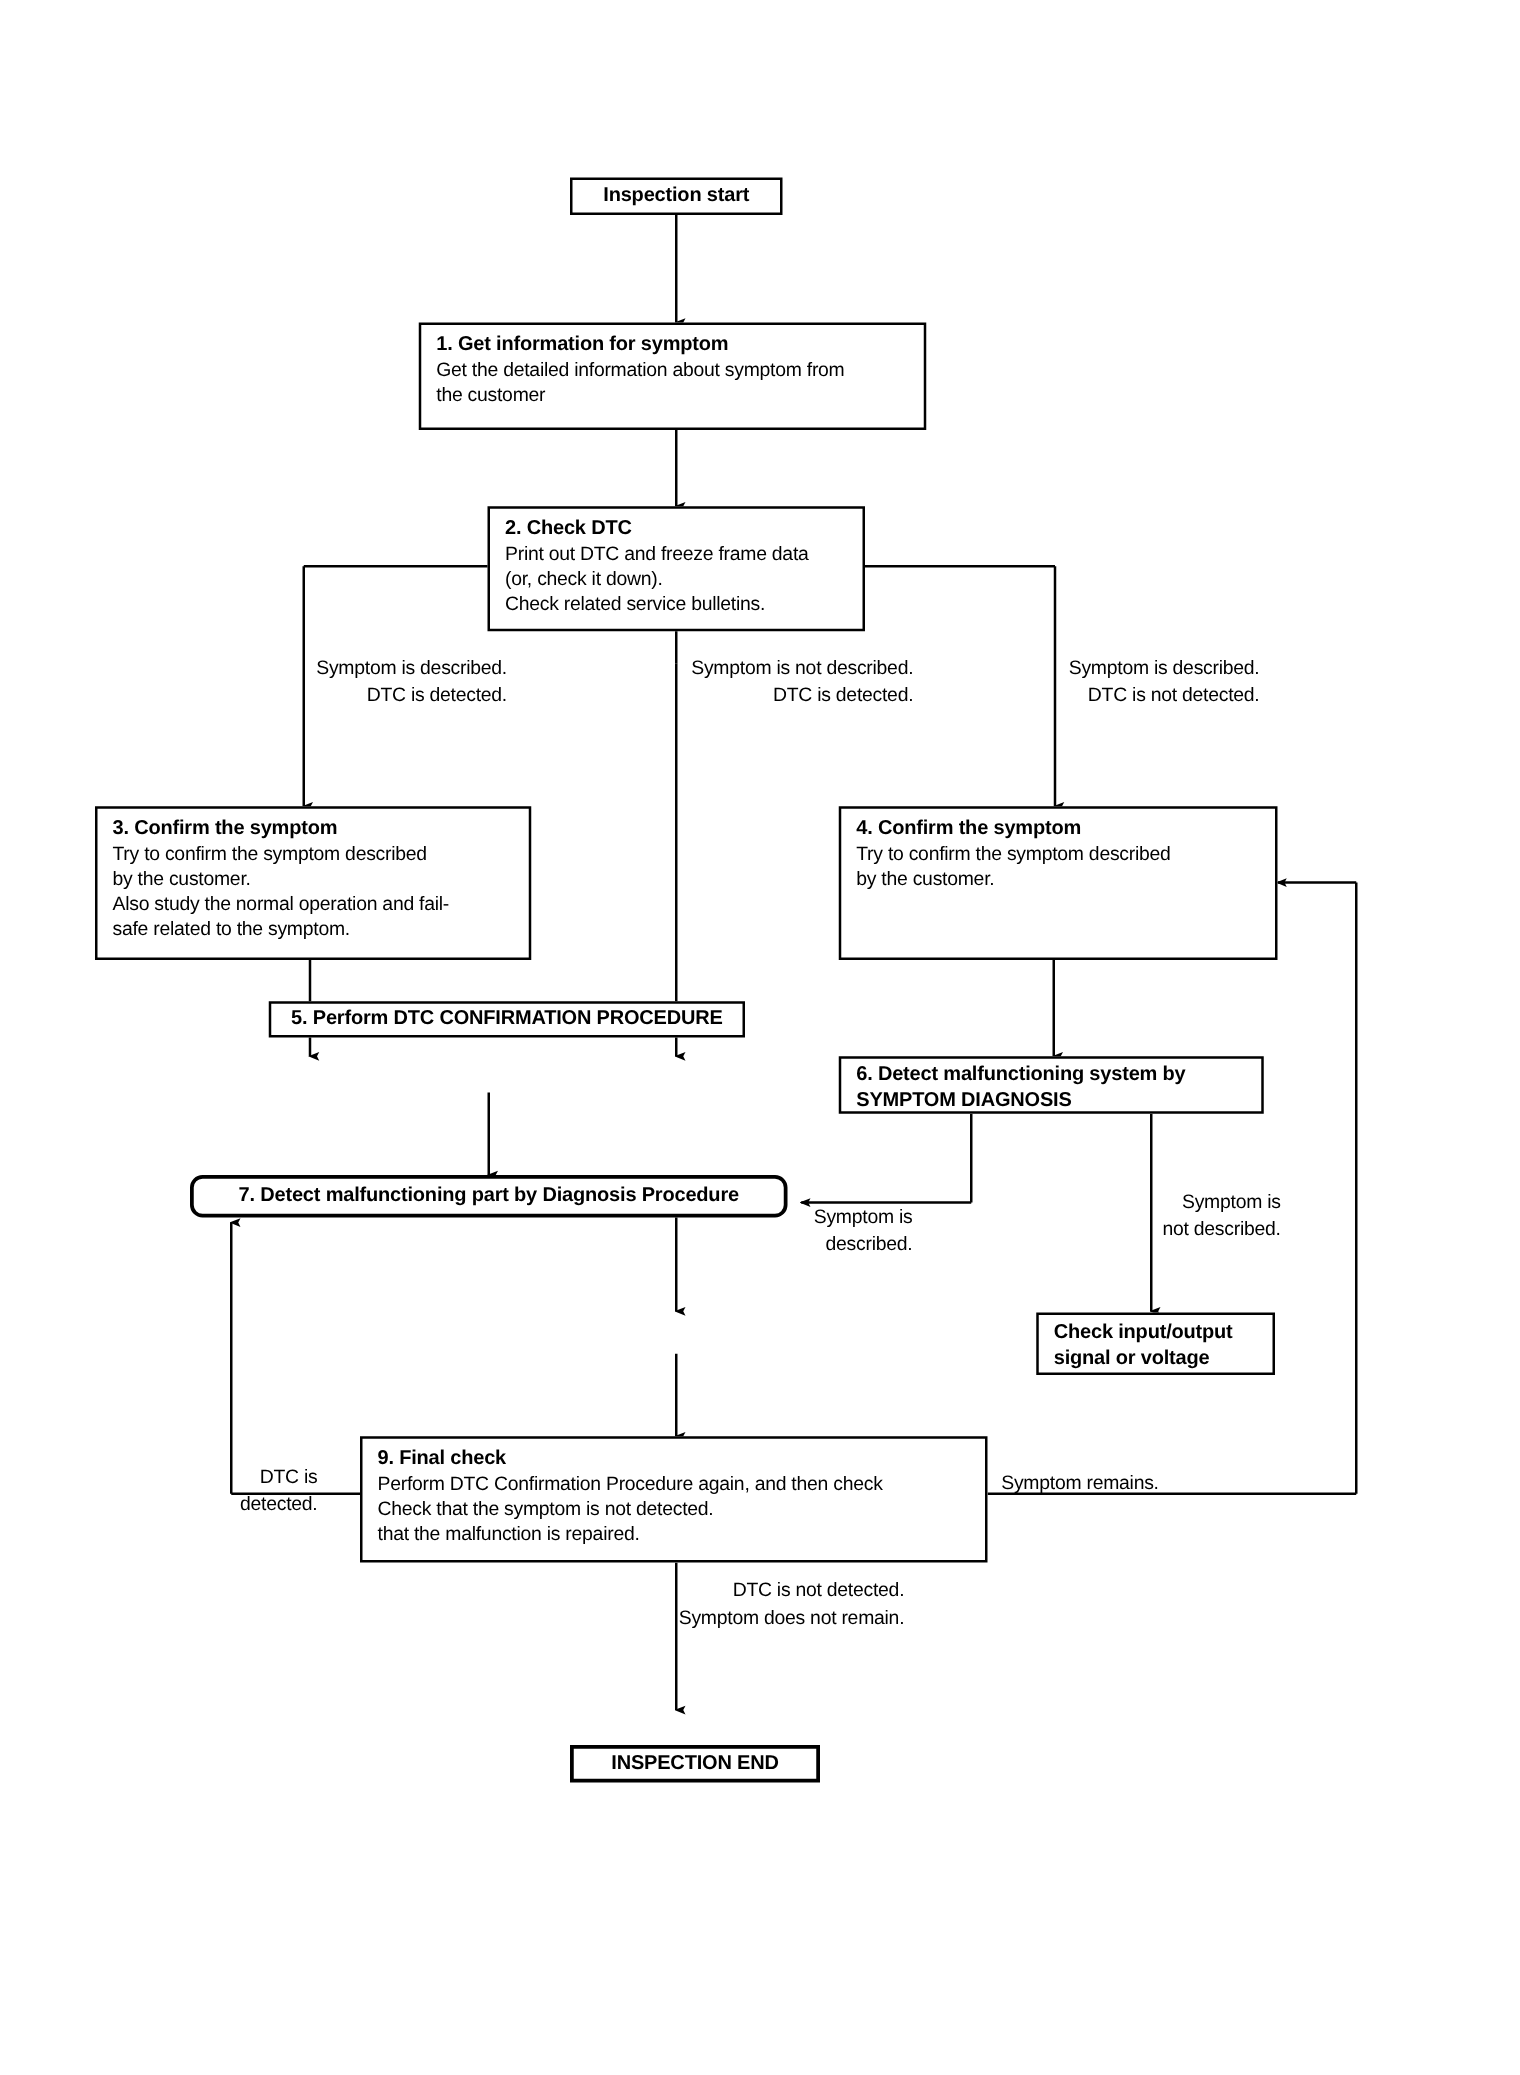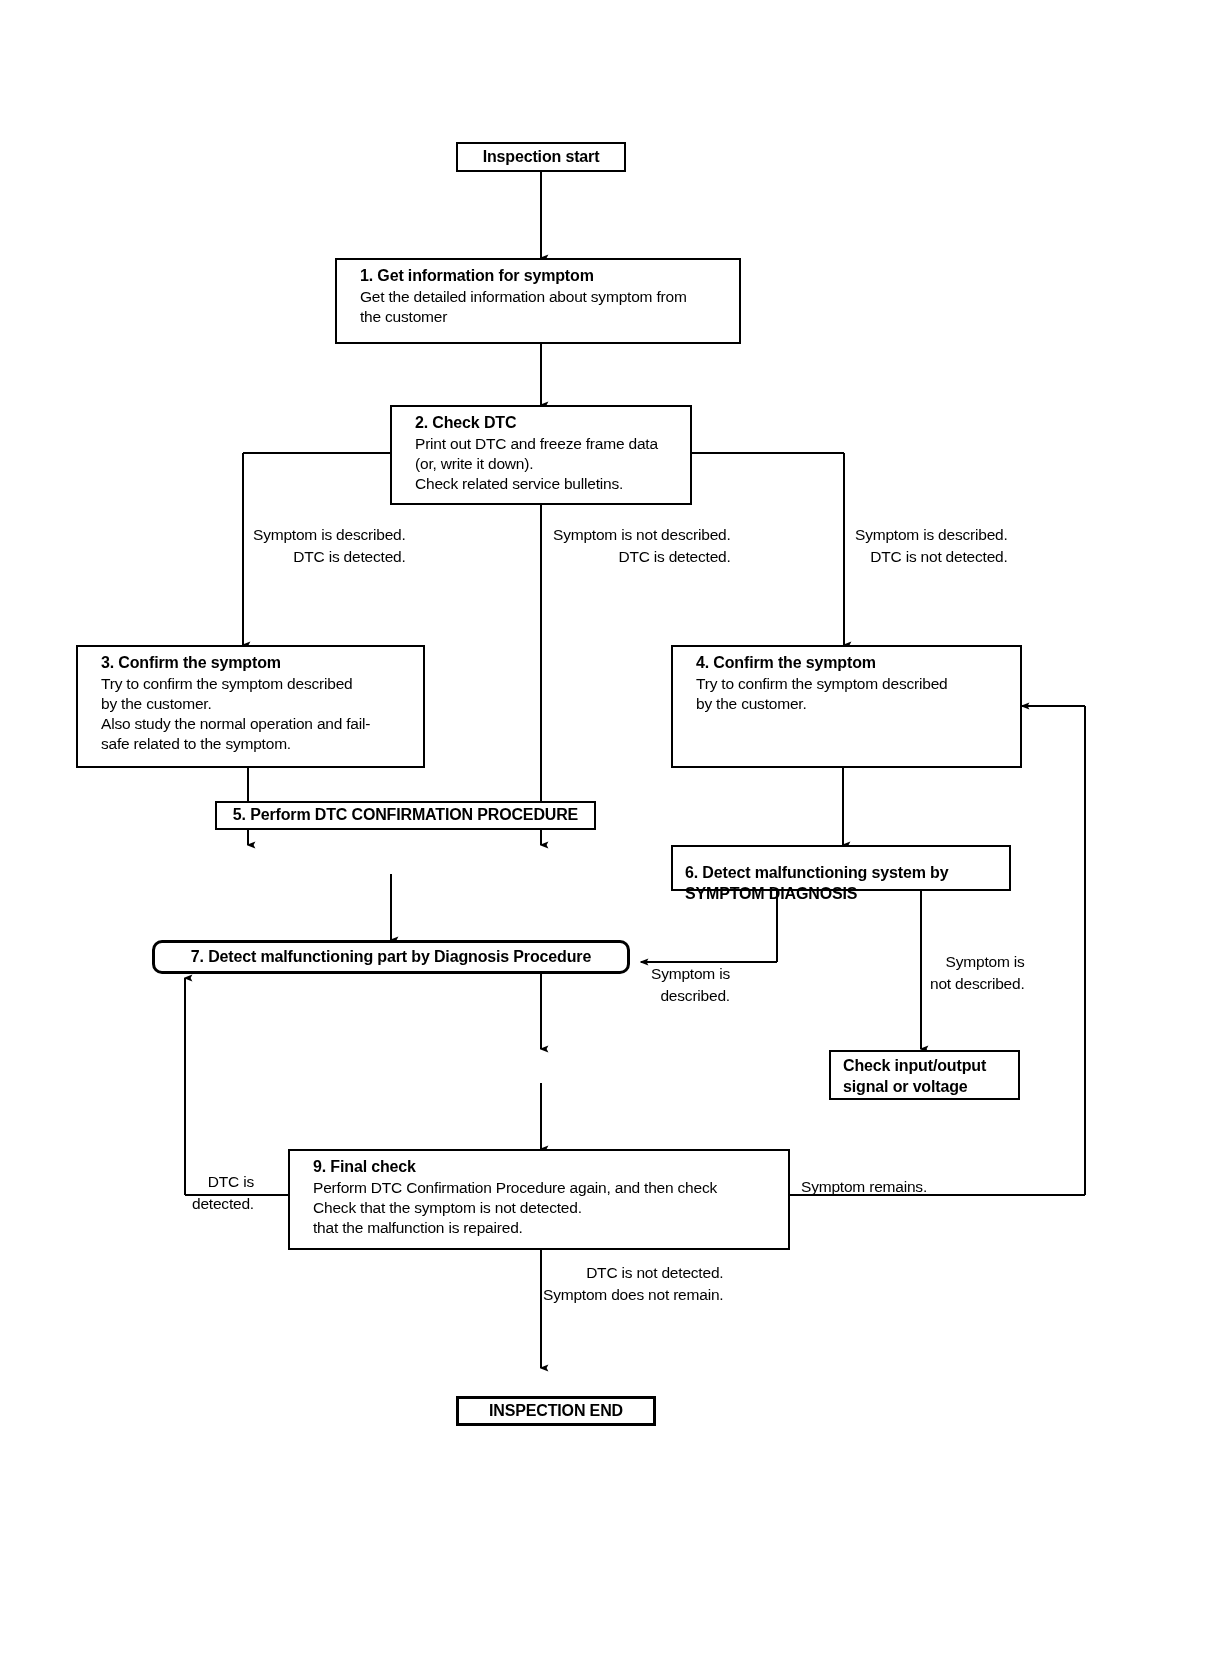--- a/index.html
+++ b/index.html
@@ -26,21 +26,21 @@
     left: 0; top: 0;
     width: 1216px;
     height: 1660px;
     pointer-events: none;
   }
   .node {
     position: absolute;
     box-sizing: border-box;
     border: 2px solid #000000;
     background: #ffffff;
-    padding: 6px 10px 8px 23px;
+    padding: 6px 10px 8px 12px;
     line-height: 1.30;
   }
   .node .ttl {
     font-weight: bold;
     font-size: 16px;
     letter-spacing: -0.15px;
     white-space: nowrap;
   }
   .node .ln {
     font-weight: normal;
@@ -132,21 +132,21 @@
 
   <div class="node" style="left:335px; top:258px; width:406px; height:86px;">
     <div class="ttl">1. Get information for symptom</div>
     <div class="ln">Get the detailed information about symptom from</div>
     <div class="ln">the customer</div>
   </div>
 
   <div class="node" style="left:390px; top:405px; width:302px; height:100px;">
     <div class="ttl">2. Check DTC</div>
     <div class="ln">Print out DTC and freeze frame data</div>
-    <div class="ln">(or, write it down).</div>
+    <div class="ln">(or, check it down).</div>
     <div class="ln">Check related service bulletins.</div>
   </div>
 
   <div class="edge-label" style="left:253px; top:524px;">
     <span class="ln1">Symptom is described.</span>
     <span class="ln2">DTC is detected.</span>
   </div>
   <div class="edge-label" style="left:553px; top:524px;">
     <span class="ln1">Symptom is not described.</span>
     <span class="ln2">DTC is detected.</span>
@@ -167,21 +167,21 @@
   <div class="node" style="left:671px; top:645px; width:351px; height:123px;">
     <div class="ttl">4. Confirm the symptom</div>
     <div class="ln">Try to confirm the symptom described</div>
     <div class="ln">by the customer.</div>
   </div>
 
   <div class="node center" style="left:185px; top:801px; width:381px; height:29px;margin-left:30px;">
     <span class="ttl">5. Perform DTC CONFIRMATION PROCEDURE</span>
   </div>
 
-  <div class="node" style="left:671px; top:845px; width:340px; height:46px; padding:16px 10px 3px 12px;">
+  <div class="node" style="left:671px; top:845px; width:340px; height:46px; padding:3px 10px 3px 12px;">
     <div class="ttl">6. Detect malfunctioning system by</div>
     <div class="ttl">SYMPTOM DIAGNOSIS</div>
   </div>
 
   <div class="node thick center" style="left:152px; top:940px; width:478px; height:34px;border-radius:10px;">
     <span class="ttl">7. Detect malfunctioning part by Diagnosis Procedure</span>
   </div>
 
   <div class="edge-label" style="left:651px; top:963px;">
     <span class="ln1">Symptom is</span>

